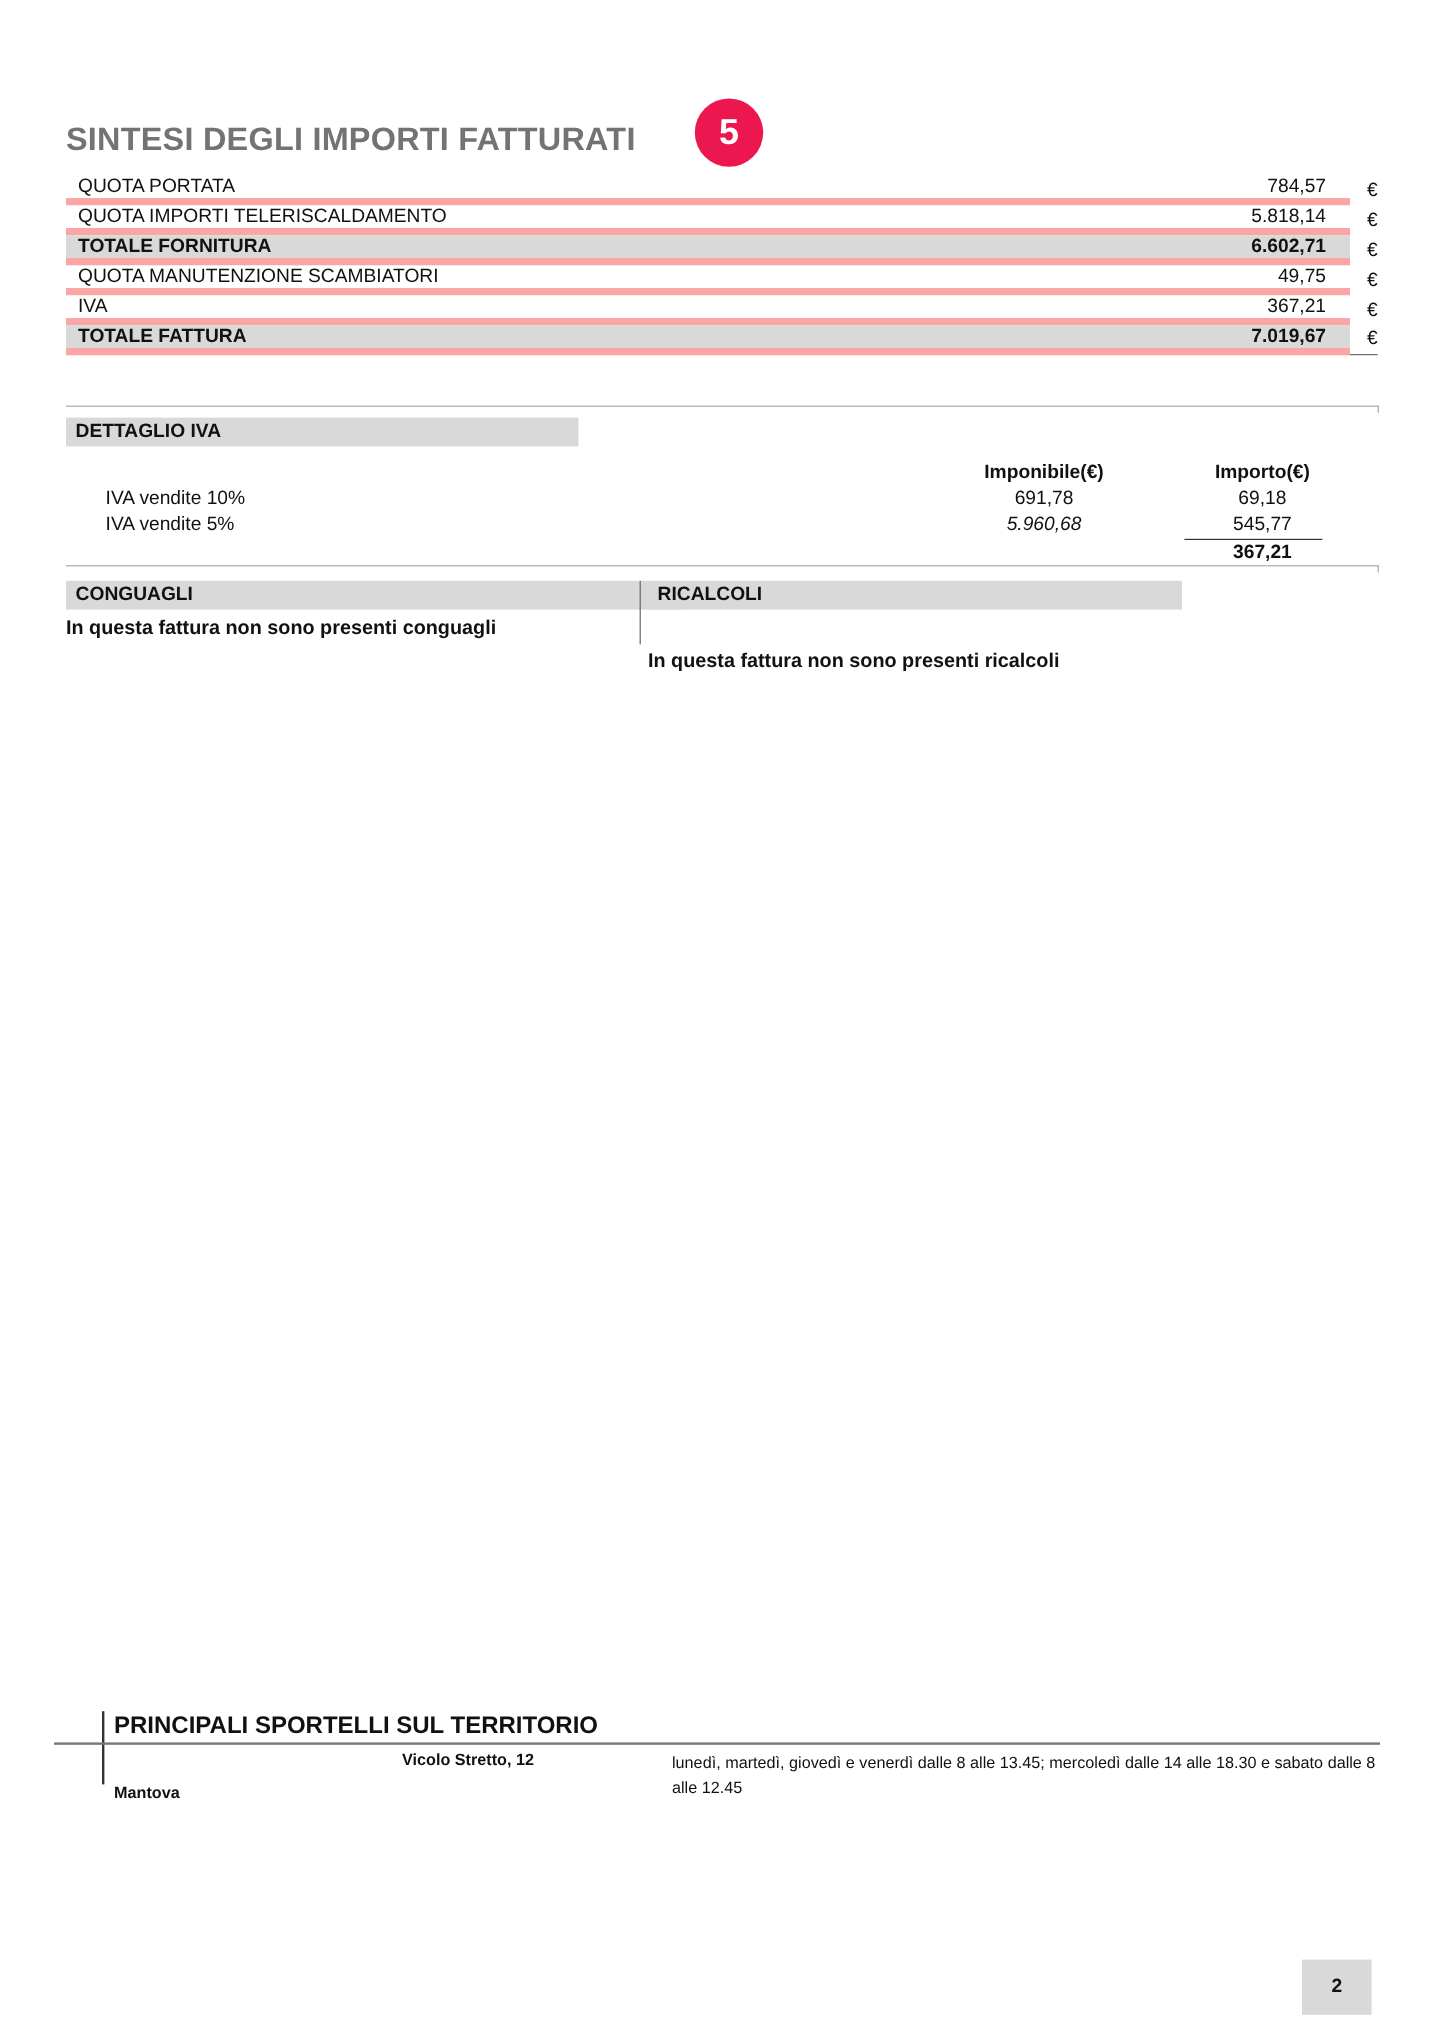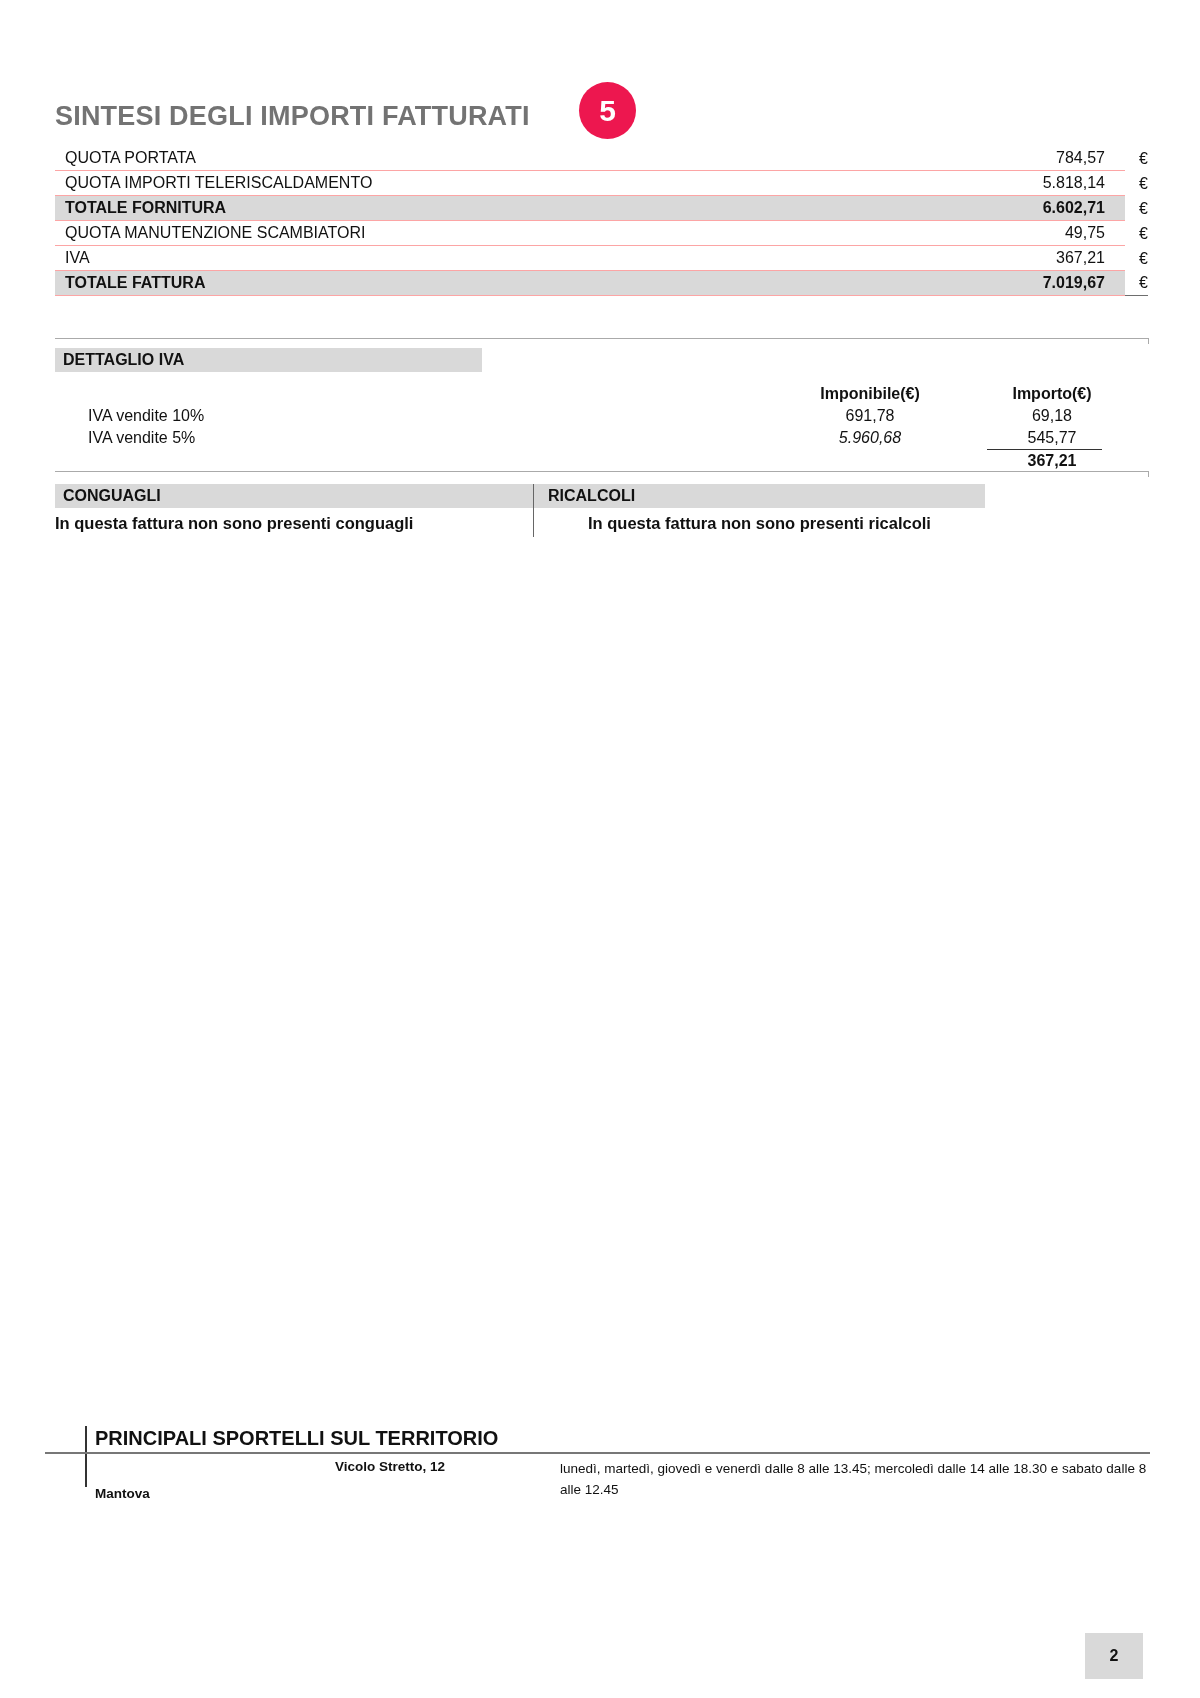--- a/index.html
+++ b/index.html
@@ -22,21 +22,21 @@
     position:absolute;left:579px;top:82px;
     width:57px;height:57px;border-radius:50%;
     display:flex;align-items:center;justify-content:center;
     color:#fff;font-size:30px;font-weight:bold;
   }
   
   .summary{position:absolute;left:55px;top:146px;width:1093px;}
   .srow{display:flex;height:25px;}
   .srow-main{
     width:1070px;display:flex;align-items:center;
-    border-bottom:1px solid #fca5a5;
+    border-bottom:6px solid #fca5a5;
     font-size:16px;
   }
   .srow-main.emph{background:#D9D9D9;font-weight:bold;}
   .srow-label{padding-left:10px;white-space:nowrap;}
   .srow-amount{margin-left:auto;padding-right:20px;white-space:nowrap;}
   .srow-euro{
     width:23px;display:flex;align-items:center;justify-content:flex-end;
     font-size:16px;
   }
   .srow.last .srow-euro{border-bottom:1px solid #6e6e6e;}
@@ -161,21 +161,21 @@
   <div class="secbar" style="left:55px;top:484px;width:515px;">
     <span>CONGUAGLI</span>
   </div>
   <div class="note-text" style="left:55px;top:514px;">In questa fattura non sono presenti conguagli</div>
 
   <div class="vsep"></div>
 
   <div class="secbar" style="left:540px;top:484px;width:445px;">
     <span>RICALCOLI</span>
   </div>
-  <div class="note-text" style="left:540px;top:514px;margin-left:48px;">In questa fattura non sono presenti ricalcoli</div>
+  <div class="note-text" style="left:540px;top:542px;">In questa fattura non sono presenti ricalcoli</div>
 
   <div class="sp-vline"></div>
   <div class="sp-title">PRINCIPALI SPORTELLI SUL TERRITORIO</div>
   <div class="sp-hline"></div>
   <div class="sp-city">Mantova</div>
   <div class="sp-address">Vicolo Stretto, 12</div>
   <div class="sp-hours">lunedì, martedì, giovedì e venerdì dalle 8 alle 13.45; mercoledì dalle 14 alle 18.30 e sabato dalle 8 alle 12.45</div>
 
   <div class="pagenum">
     <span>2</span>

